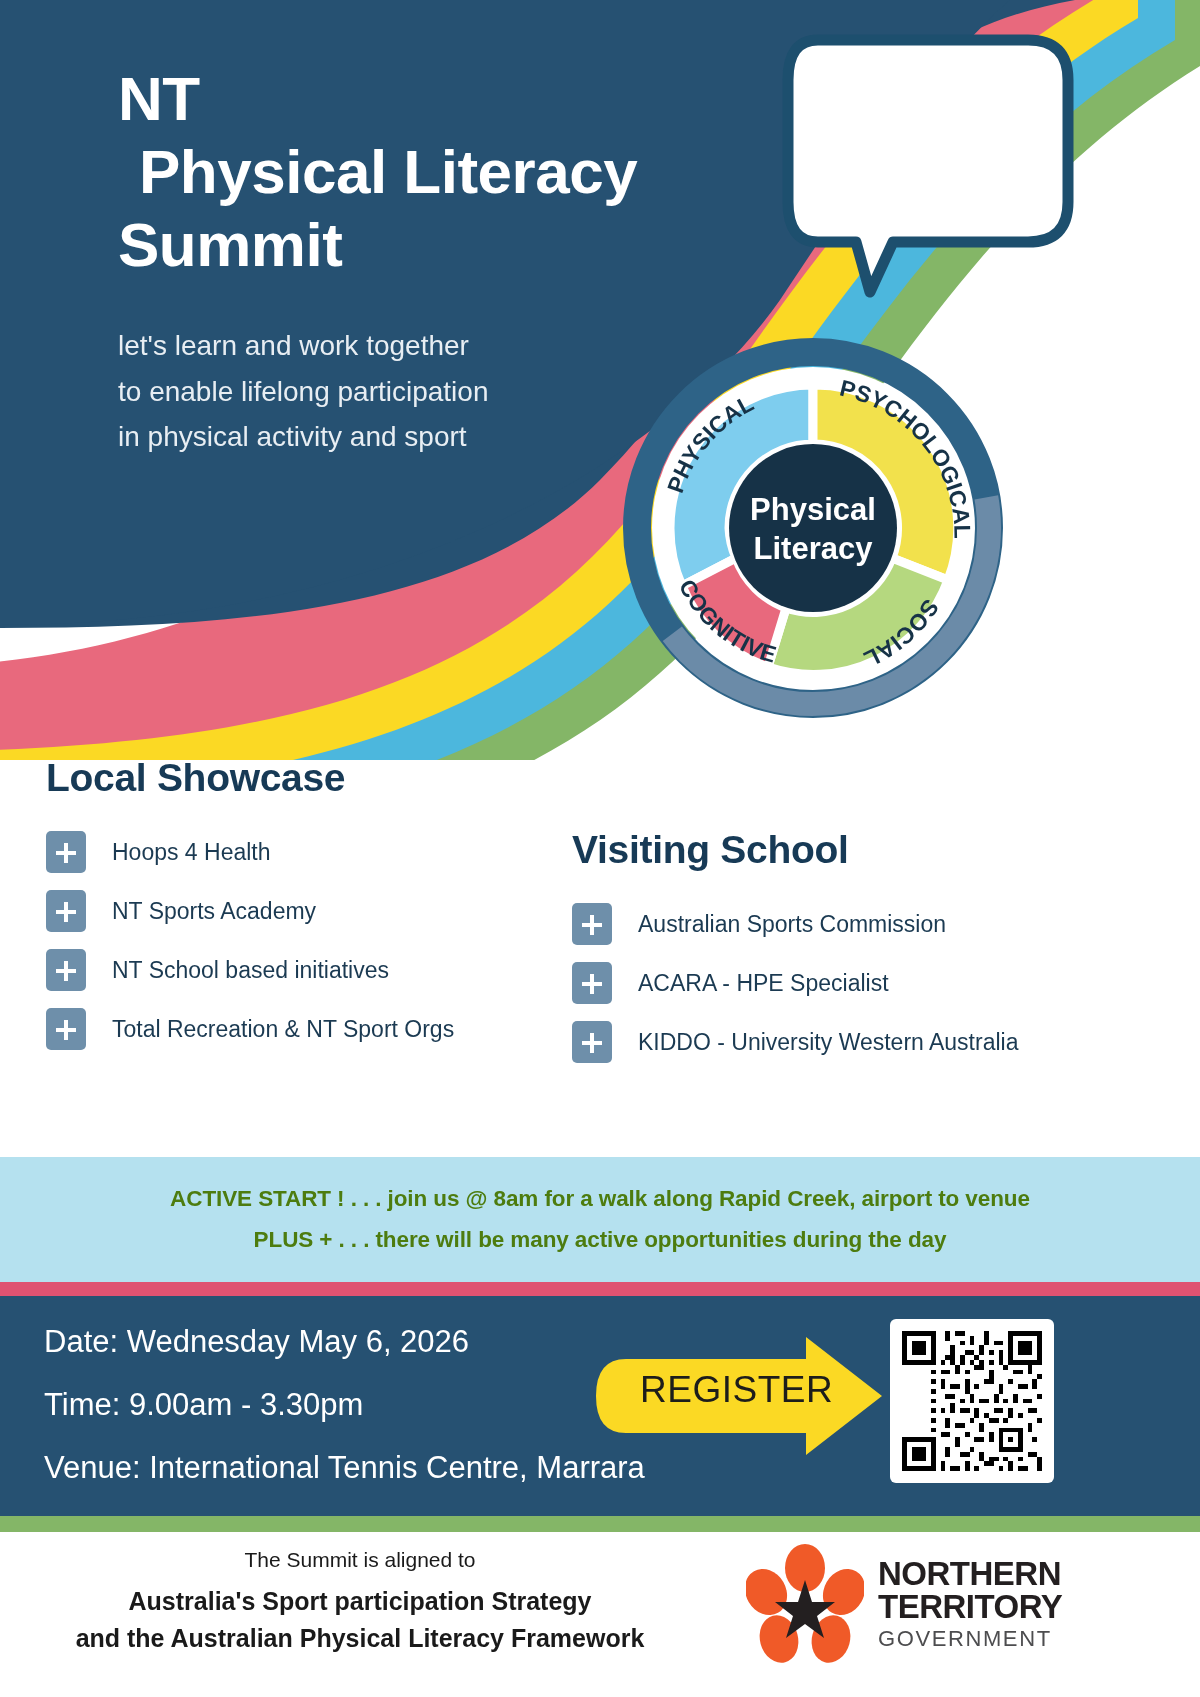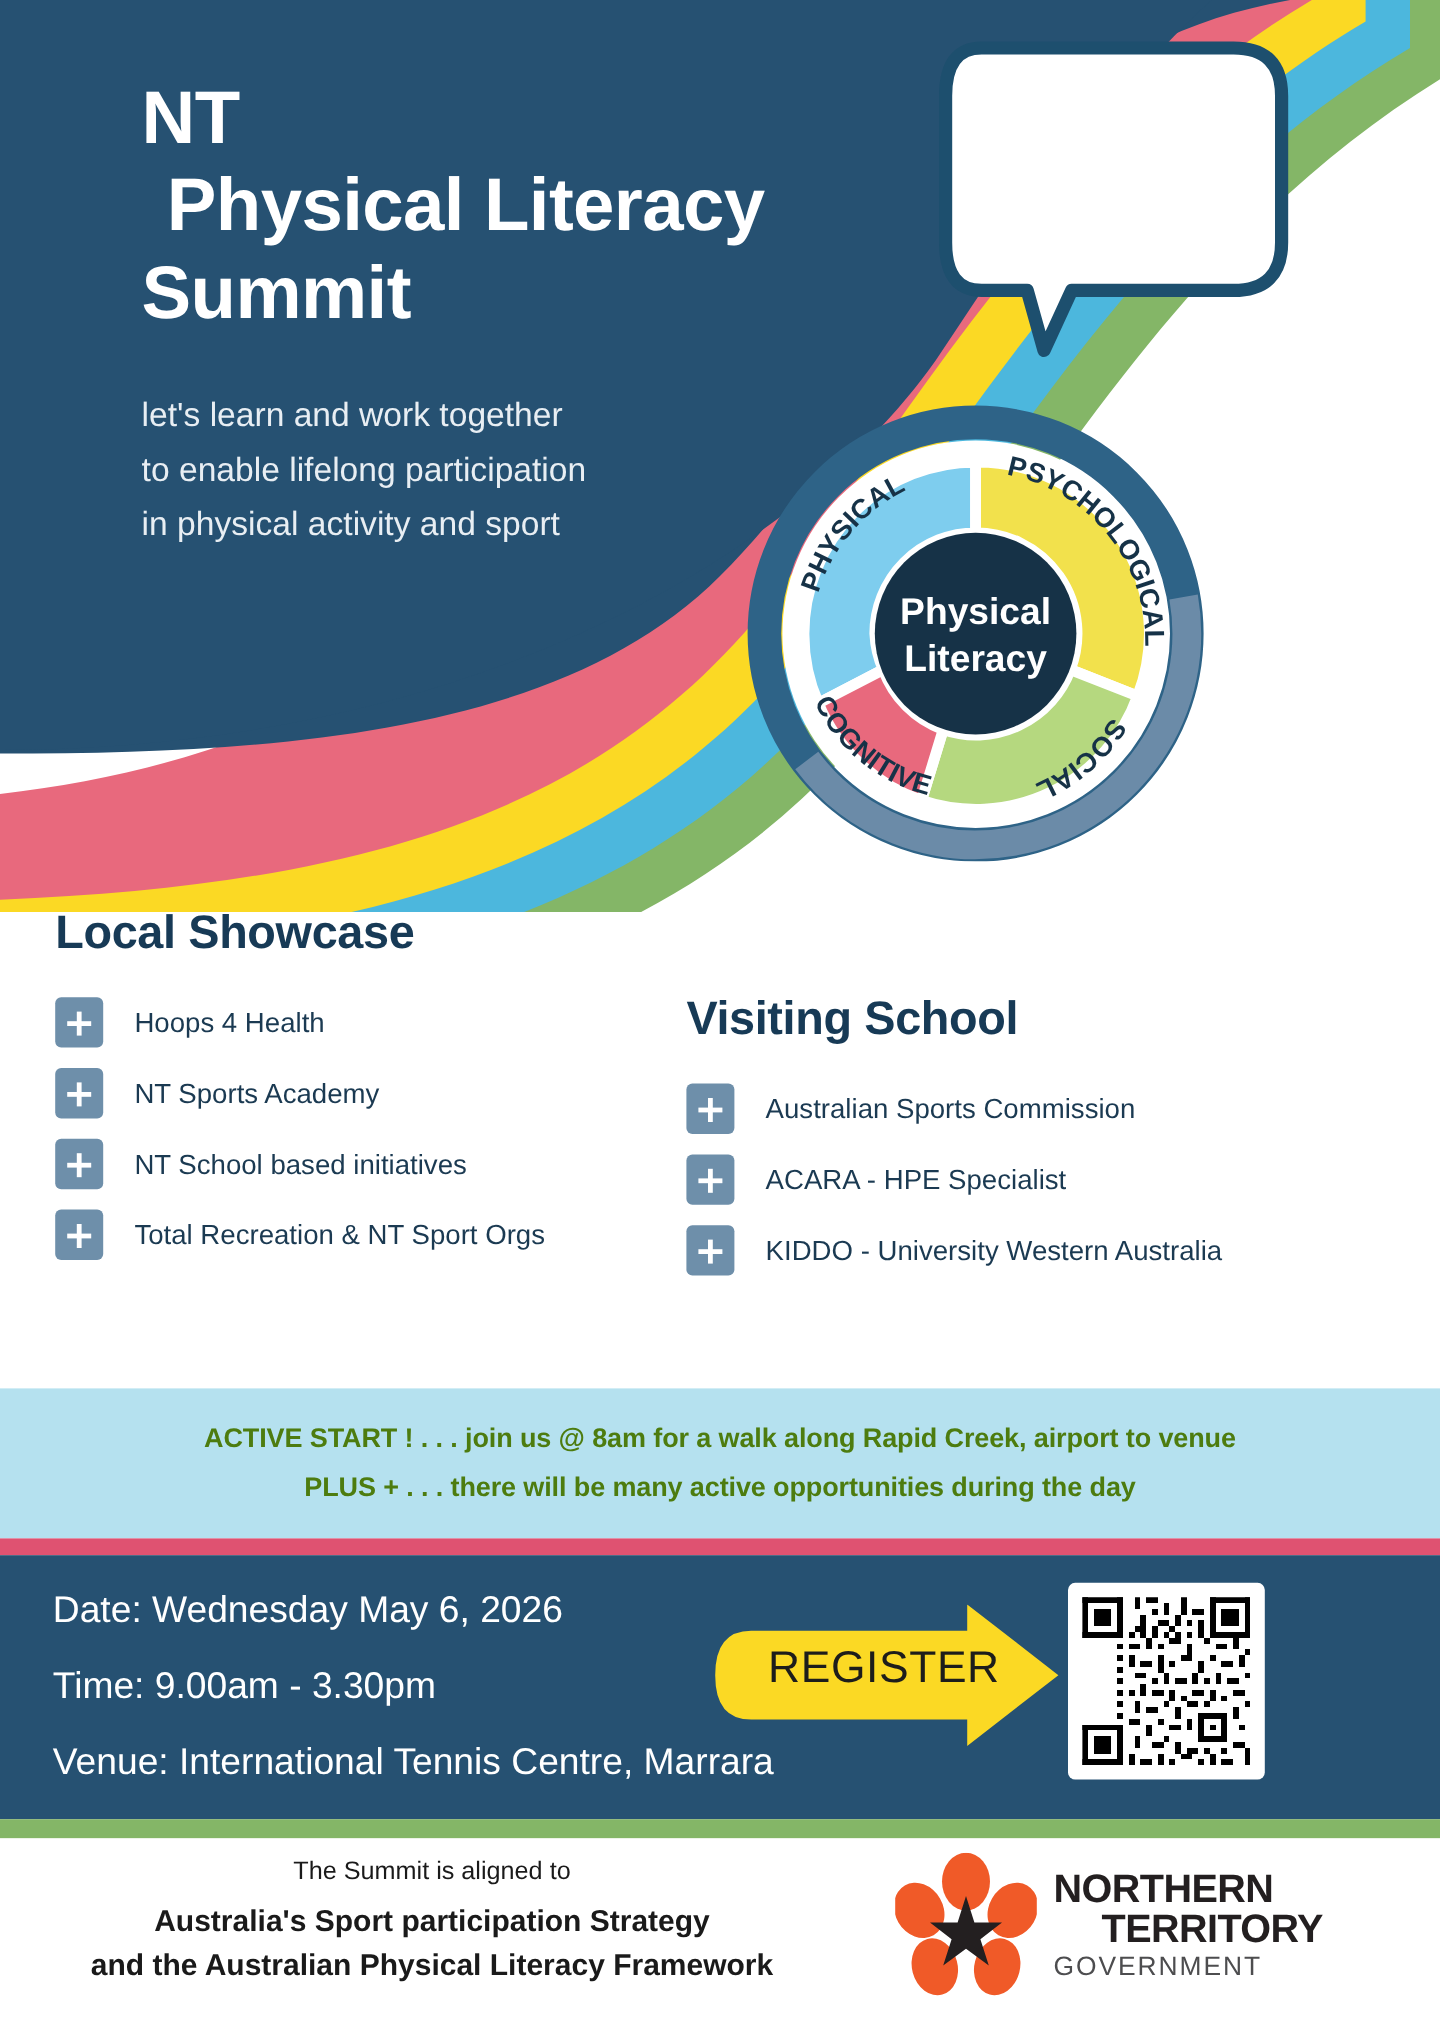--- a/index.html
+++ b/index.html
@@ -154,21 +154,21 @@
   .footer-text {
     position:absolute; left: 30px; top: 16px;
     width: 660px; text-align:center; color:#1a1a1a;
   }
   .ft-small { font-size: 21px; font-weight: 400; margin-bottom: 11px; }
   .ft-bold  { font-size: 25px; font-weight: bold; line-height: 1.48; }
 
   .nt-logo { position:absolute; left: 746px; top: 12px; display:flex; align-items:center; }
   .nt-words { margin-left: 14px; }
   .nt-w1 { font-size: 33px; font-weight: bold; color:#231f20; line-height: 1.0; letter-spacing: -0.5px; }
-  .nt-w2 { font-size: 33px; font-weight: bold; color:#231f20; line-height: 1.06; letter-spacing: -0.5px; margin-left: 40px; }
+  .nt-w2 { font-size: 33px; font-weight: bold; color:#231f20; line-height: 1.06; letter-spacing: -0.5px; }
   .nt-w3 { font-size: 22px; font-weight: 400; color:#4d4d4f; line-height: 1.25; letter-spacing: 1.6px; }
 </style>
 </head>
 <body>
 
 <div class="poster">
 
   <div class="hero">
     <svg class="hero-svg" width="1200" height="780" viewBox="0 0 1200 780">
       <defs>

